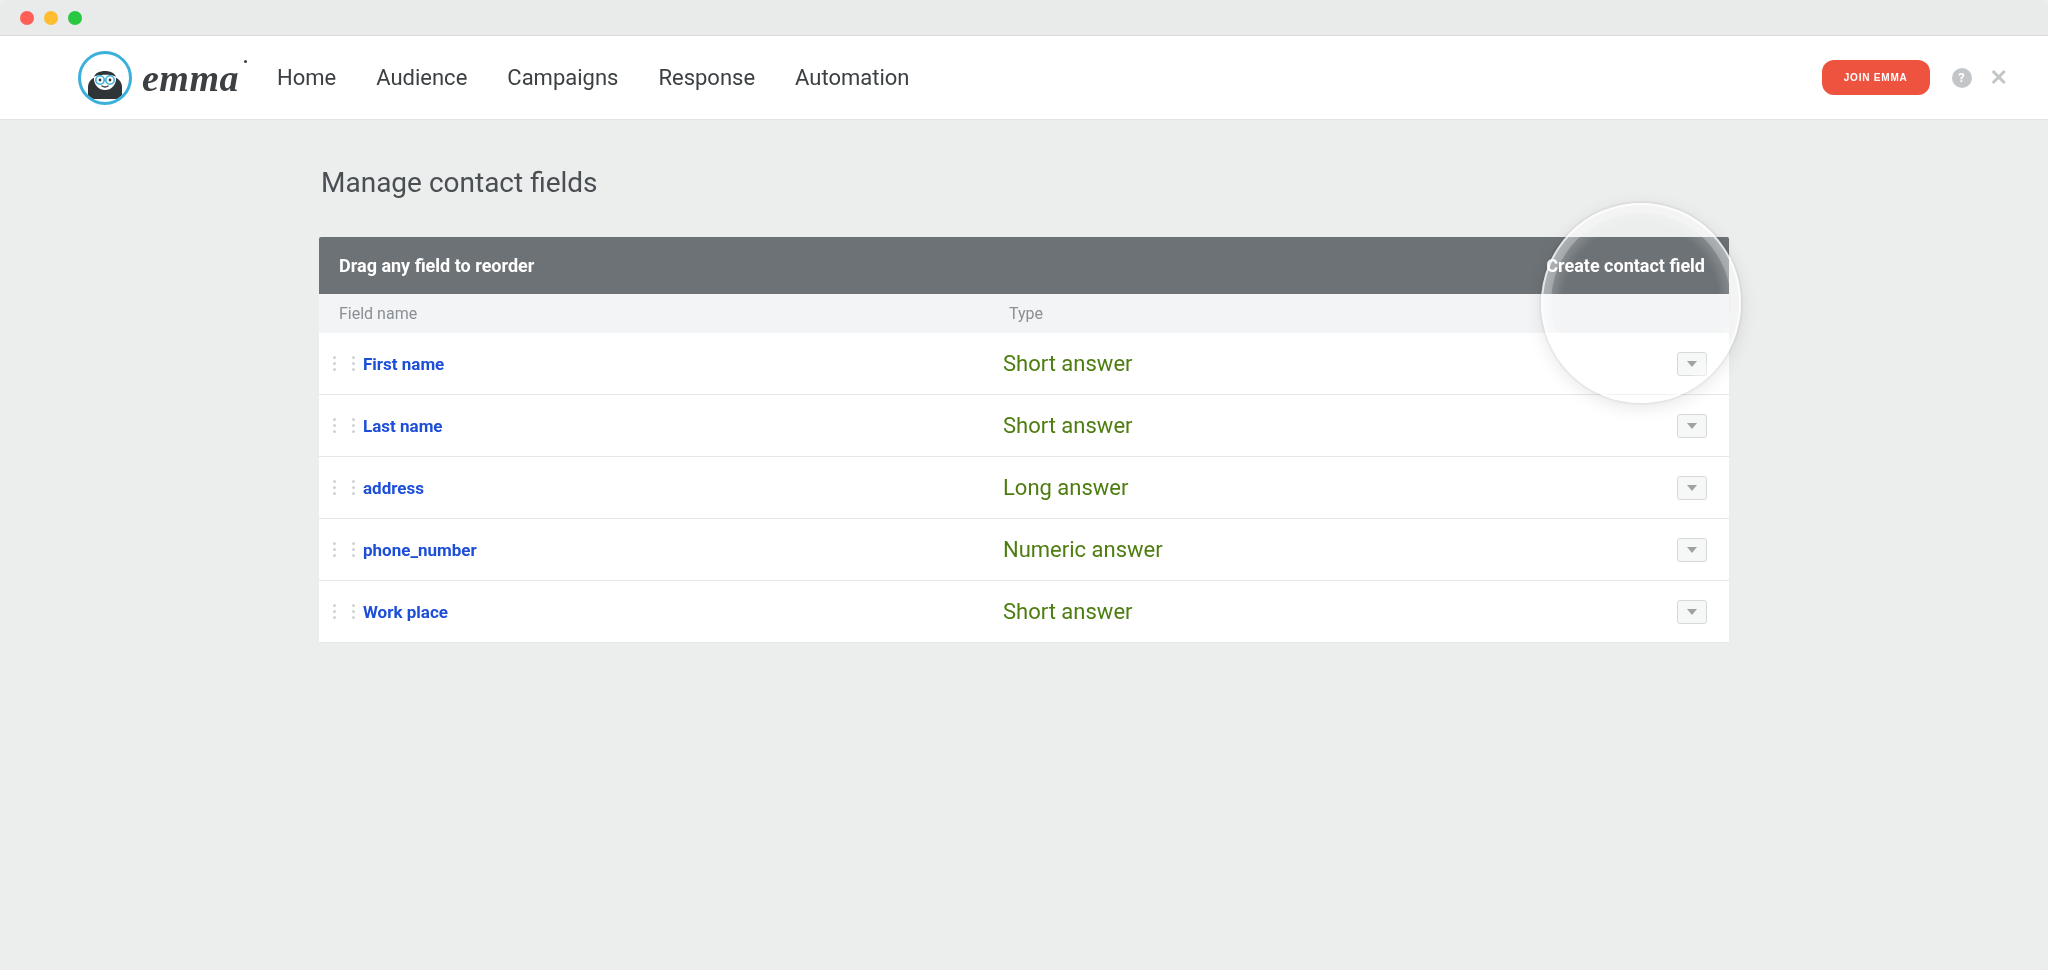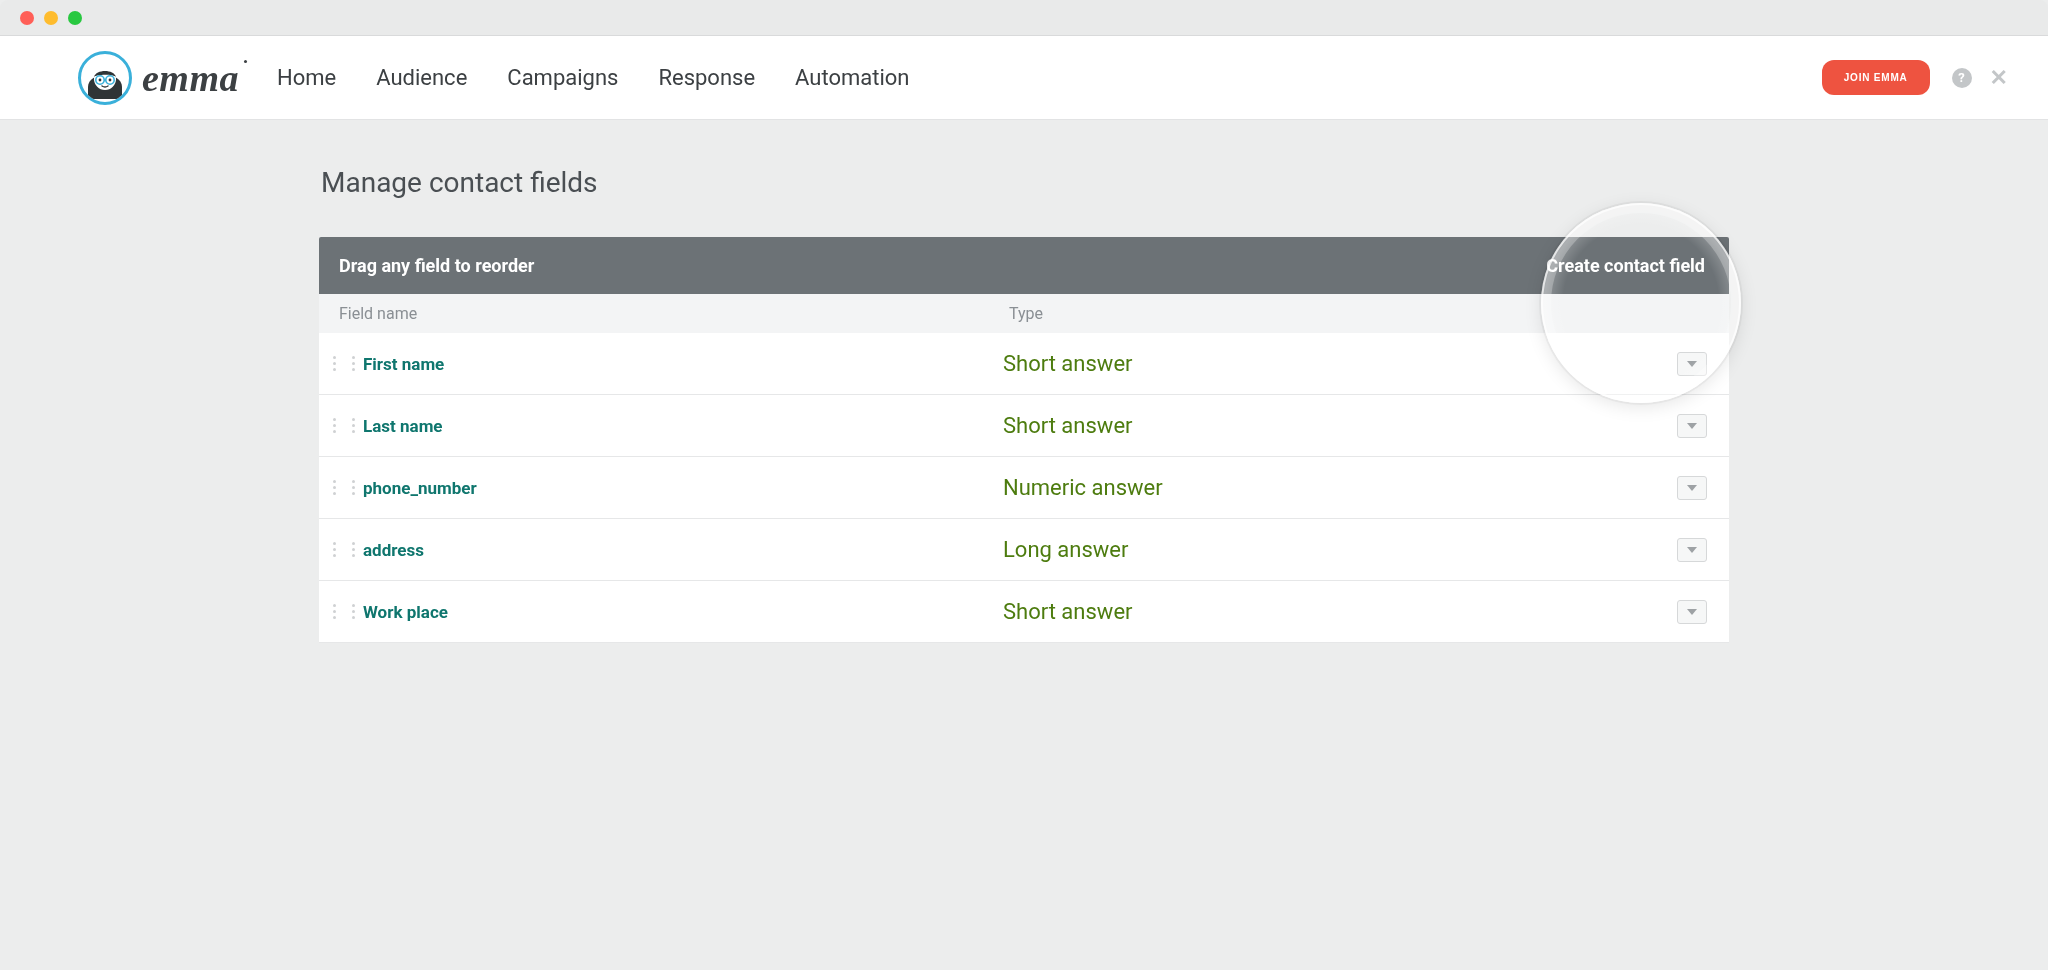--- a/index.html
+++ b/index.html
@@ -174,21 +174,21 @@
   }
   .drag-handle span {
     display: flex; justify-content: space-between;
   }
   .drag-handle i {
     width: 3px; height: 3px; border-radius:50%; background:#cfd1d3;
   }
   .row .field-name {
     flex: 0 0 640px;
     font-weight: 700;
-    color: #0f766e;
+    color: #1d4ed8;
     font-size: 17px;
   }
   .row .field-type {
     flex: 1;
     color: #4d7c0f;
     font-size: 22px;
   }
   .row-menu {
     width: 30px; height: 24px;
     border: 1px solid #d6d8d9;
@@ -340,20 +340,44 @@
             </span>
             <span>
               <i></i>
               <i></i>
             </span>
             <span>
               <i></i>
               <i></i>
             </span>
           </div>
+        <div class="field-name">address</div>
+        <div class="field-type">Long answer</div>
+        <div class="row-menu">
+            <svg viewBox="0 0 10 6">
+              <path d="M0 0 L5 6 L10 0 Z" fill="#9ea2a5"></path>
+            </svg>
+          </div>
+      </div>
+
+      <div class="row">
+        <div class="drag-handle">
+            <span>
+              <i></i>
+              <i></i>
+            </span>
+            <span>
+              <i></i>
+              <i></i>
+            </span>
+            <span>
+              <i></i>
+              <i></i>
+            </span>
+          </div>
         <div class="field-name">phone_number</div>
         <div class="field-type">Numeric answer</div>
         <div class="row-menu">
             <svg viewBox="0 0 10 6">
               <path d="M0 0 L5 6 L10 0 Z" fill="#9ea2a5"></path>
             </svg>
           </div>
       </div>
 
       <div class="row">
@@ -364,44 +388,20 @@
             </span>
             <span>
               <i></i>
               <i></i>
             </span>
             <span>
               <i></i>
               <i></i>
             </span>
           </div>
-        <div class="field-name">address</div>
-        <div class="field-type">Long answer</div>
-        <div class="row-menu">
-            <svg viewBox="0 0 10 6">
-              <path d="M0 0 L5 6 L10 0 Z" fill="#9ea2a5"></path>
-            </svg>
-          </div>
-      </div>
-
-      <div class="row">
-        <div class="drag-handle">
-            <span>
-              <i></i>
-              <i></i>
-            </span>
-            <span>
-              <i></i>
-              <i></i>
-            </span>
-            <span>
-              <i></i>
-              <i></i>
-            </span>
-          </div>
         <div class="field-name">Work place</div>
         <div class="field-type">Short answer</div>
         <div class="row-menu">
             <svg viewBox="0 0 10 6">
               <path d="M0 0 L5 6 L10 0 Z" fill="#9ea2a5"></path>
             </svg>
           </div>
       </div>
 
       <div class="lens"></div>

